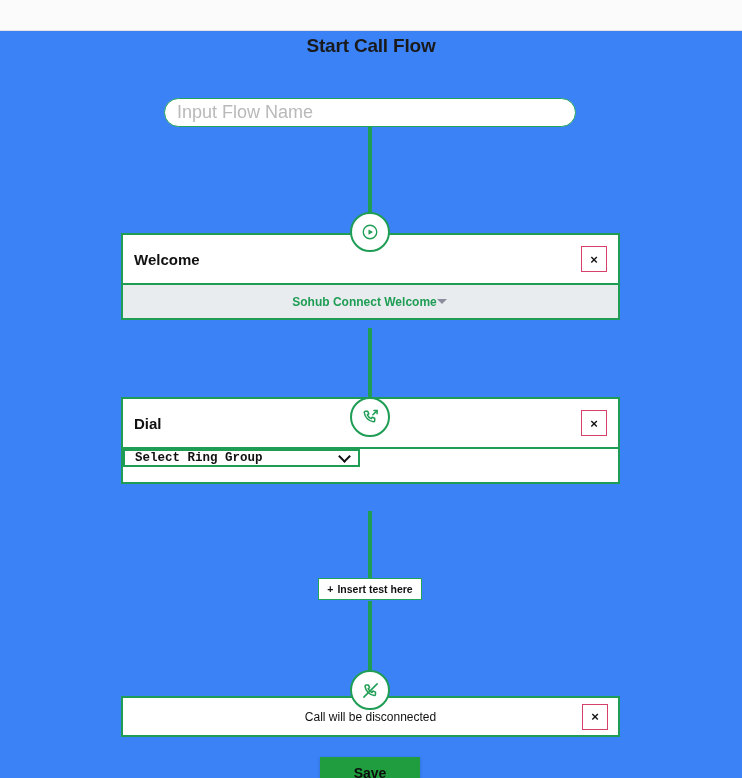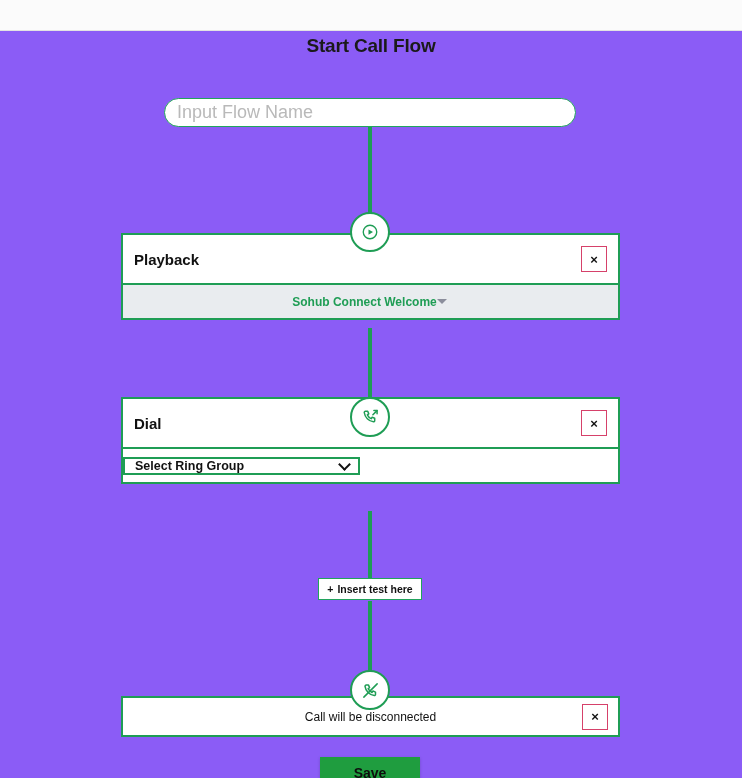--- a/index.html
+++ b/index.html
@@ -14,21 +14,21 @@
   .topbar {
     height: 31px;
     width: 100%;
     background: #fbfbfb;
     border-bottom: 1px solid #e3e3e3;
   }
   .page {
     position: relative;
     width: 742px;
     height: 747px;
-    background: #8b5cf6;
+    background: #3b82f6;
   }
   .title {
     text-align: center;
     font-size: 19px;
     font-weight: bold;
     color: #1a1a1a;
     margin: 0;
     padding-top: 4px;
     letter-spacing: -0.2px;
   }
@@ -127,23 +127,24 @@
   }
   .pb-caret {
     width: 0; height: 0;
     border-left: 5px solid transparent;
     border-right: 5px solid transparent;
     border-top: 5px solid #8b8e9c;
   }
   
   .dial-row {
     display: flex;
-    align-items: center;
+    align-items: flex-start;
     height: 33px;
     gap: 0;
+    font-family: Liberation Mono, monospace;
   }
   .sel {
     position: relative;
     border: 2px solid #1f9d55;
     background: #fff;
     display: flex;
     align-items: center;
     padding: 0 26px 0 10px;
     font-size: 12.5px;
     font-weight: bold;
@@ -237,21 +238,21 @@
 
   <div class="badge" style="top:181px;">
     <svg width="18" height="18" viewBox="0 0 24 24" fill="none" stroke="#1f9d55" stroke-width="1.8">
       <circle cx="12" cy="12" r="9"></circle>
       <polygon points="10,8.5 16,12 10,15.5" fill="#1f9d55" stroke="none"></polygon>
     </svg>
   </div>
 
   <div class="card" style="top:202px;">
     <div class="card-head">
-      <span class="card-title">Playback</span>
+      <span class="card-title">Welcome</span>
       <button class="x-btn">×</button>
     </div>
     <div class="pb-row">
       <span class="pb-value">Sohub Connect Welcome</span>
       <span class="pb-caret"></span>
     </div>
   </div>
 
   <div class="conn" style="top:297px; height:70px;"></div>
 

